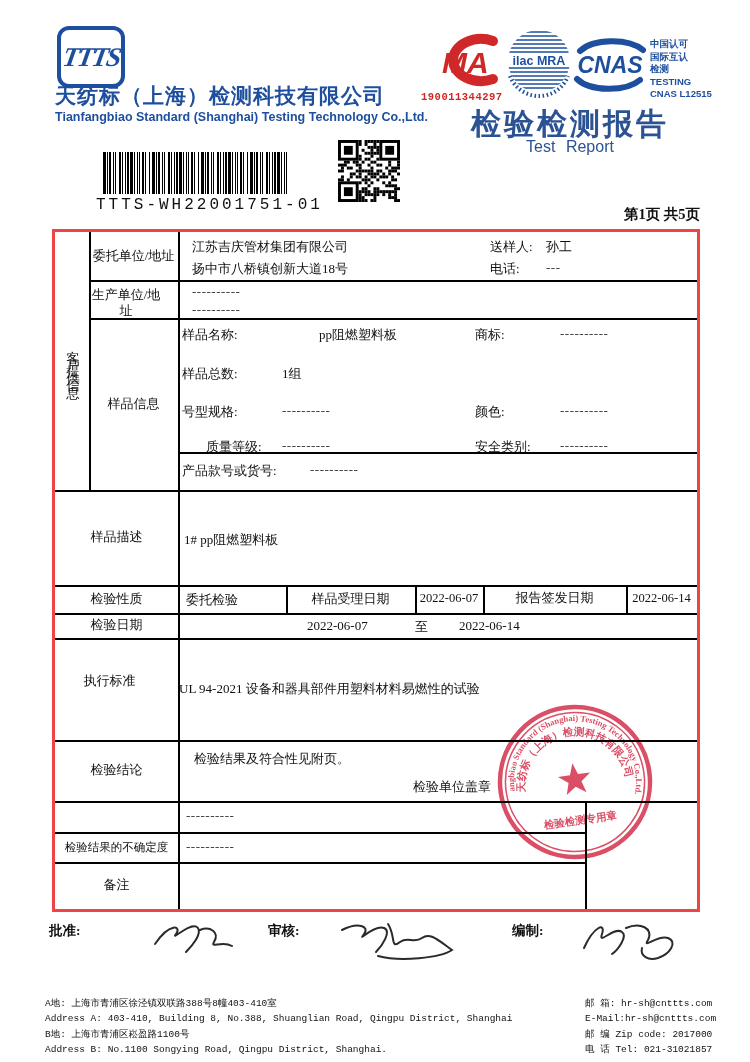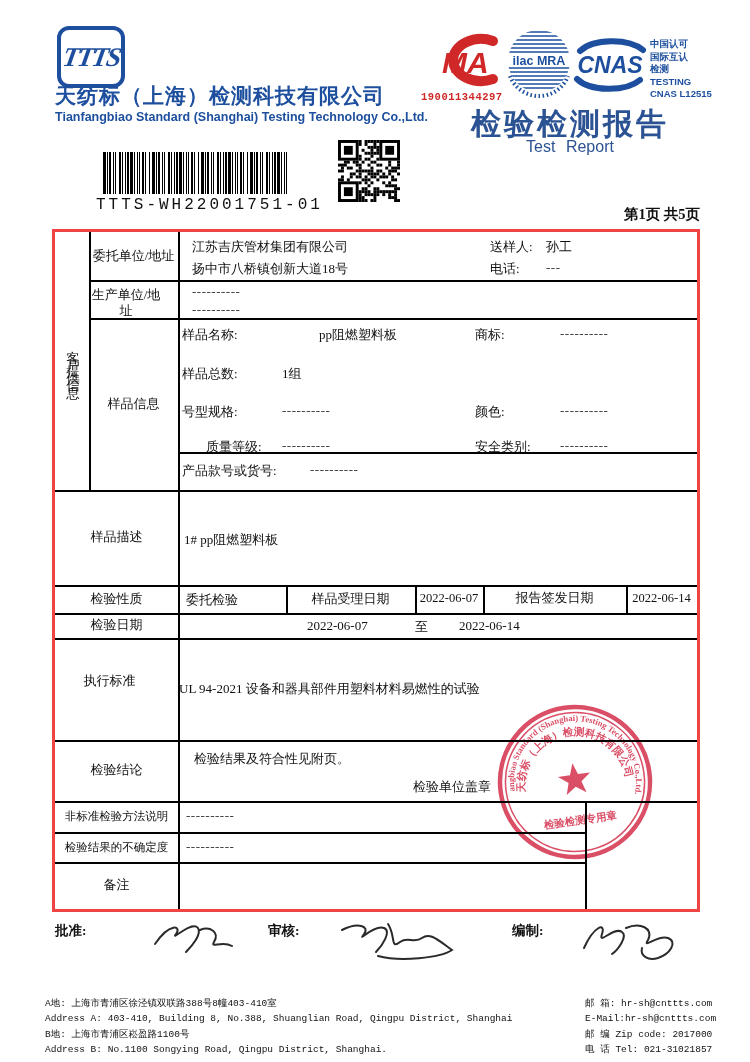--- a/index.html
+++ b/index.html
@@ -360,21 +360,20 @@
     </div>
 
     <div class="cell" style="left:34px;top:0;width:89px;height:48px;">委托单位/地址</div>
     <div class="cell" style="left:34px;top:40px;width:74px;height:38px;margin-top:12px;">生产单位/地址</div>
     <div class="cell" style="left:34px;top:86px;width:89px;height:172px;">样品信息</div>
     <div class="cell" style="left:0;top:258px;width:123px;height:95px;">样品描述</div>
     <div class="cell" style="left:0;top:353px;width:123px;height:28px;">检验性质</div>
     <div class="cell" style="left:0;top:381px;width:123px;height:25px;">检验日期</div>
     <div class="cell" style="left:0;top:398px;width:109px;height:102px;">执行标准</div>
     <div class="cell" style="left:0;top:508px;width:123px;height:61px;">检验结论</div>
-    <div class="cell" style="left:0;top:569px;width:123px;height:31px;font-size:11.5px;">非标准检验方法说明</div>
     <div class="cell" style="left:0;top:600px;width:123px;height:30px;font-size:11.5px;">检验结果的不确定度</div>
     <div class="cell" style="left:0;top:630px;width:123px;height:47px;">备注</div>
 
     <div class="txt" style="left:137px;top:6px;">江苏吉庆管材集团有限公司</div>
     <div class="txt" style="left:137px;top:28px;">扬中市八桥镇创新大道18号</div>
     <div class="txt" style="left:435px;top:6px;">送样人:</div>
     <div class="txt" style="left:491px;top:6px;">孙工</div>
     <div class="txt" style="left:435px;top:28px;">电话:</div>
     <div class="txt dash" style="left:491px;top:28px;">---</div>
 
@@ -431,21 +430,21 @@
     <text font-size="8.6" font-weight="bold" fill="var(--stamp)" font-family="Liberation Serif,serif">
       <textPath href="#enRing" startOffset="25%" text-anchor="middle">Tianfangbiao Standard (Shanghai) Testing Technology Co.,Ltd.</textPath>
     </text>
     <text font-size="10.5" font-weight="bold" fill="var(--stamp)" font-family="Liberation Serif,serif">
       <textPath href="#cnArc" startOffset="50%" text-anchor="middle">天纺标（上海）检测科技有限公司</textPath>
     </text>
     <polygon fill="var(--stamp)" points="80,61 84,72.5 96.2,72.75 86.5,80.1 90,91.75 80,84.8 70,91.75 73.5,80.1 63.8,72.75 76,72.5"></polygon>
     <text x="80" y="122" text-anchor="middle" font-size="10.5" font-weight="bold" fill="var(--stamp)" font-family="Liberation Serif,serif">检验检测专用章</text>
   </svg>
 
-  <div class="abs sig-label" style="left:55px;top:922px;">批准:</div>
+  <div class="abs sig-label" style="left:49px;top:922px;">批准:</div>
   <svg class="abs" style="left:140px;top:912px;" width="110" height="55" viewBox="0 0 110 55">
     <path d="M15,32 C30,10 42,14 36,22 C30,30 52,8 58,16 C62,22 52,34 46,40 M60,18 C70,14 80,20 74,30 C70,37 82,28 92,34" fill="none" stroke="#2a2a2a" stroke-width="2" stroke-linecap="round"></path>
   </svg>
   <div class="abs sig-label" style="left:268px;top:922px;">审核:</div>
   <svg class="abs" style="left:330px;top:910px;" width="135" height="60" viewBox="0 0 135 60">
     <path d="M12,20 C28,12 40,16 34,24 C26,34 44,14 54,18 C62,21 52,36 46,42 M58,14 C66,26 60,40 70,32 C78,26 84,34 92,28 C100,22 108,30 122,40 C110,48 70,52 48,46" fill="none" stroke="#2a2a2a" stroke-width="2" stroke-linecap="round"></path>
   </svg>
   <div class="abs sig-label" style="left:512px;top:922px;">编制:</div>
   <svg class="abs" style="left:570px;top:910px;" width="130" height="60" viewBox="0 0 130 60">
     <path d="M14,38 C24,16 36,12 32,24 C28,36 44,16 52,22 C58,26 48,40 42,44 M56,18 C70,12 84,18 78,30 C72,40 88,24 98,28 C108,32 100,44 88,48 C78,51 70,46 72,38" fill="none" stroke="#2a2a2a" stroke-width="2" stroke-linecap="round"></path>

